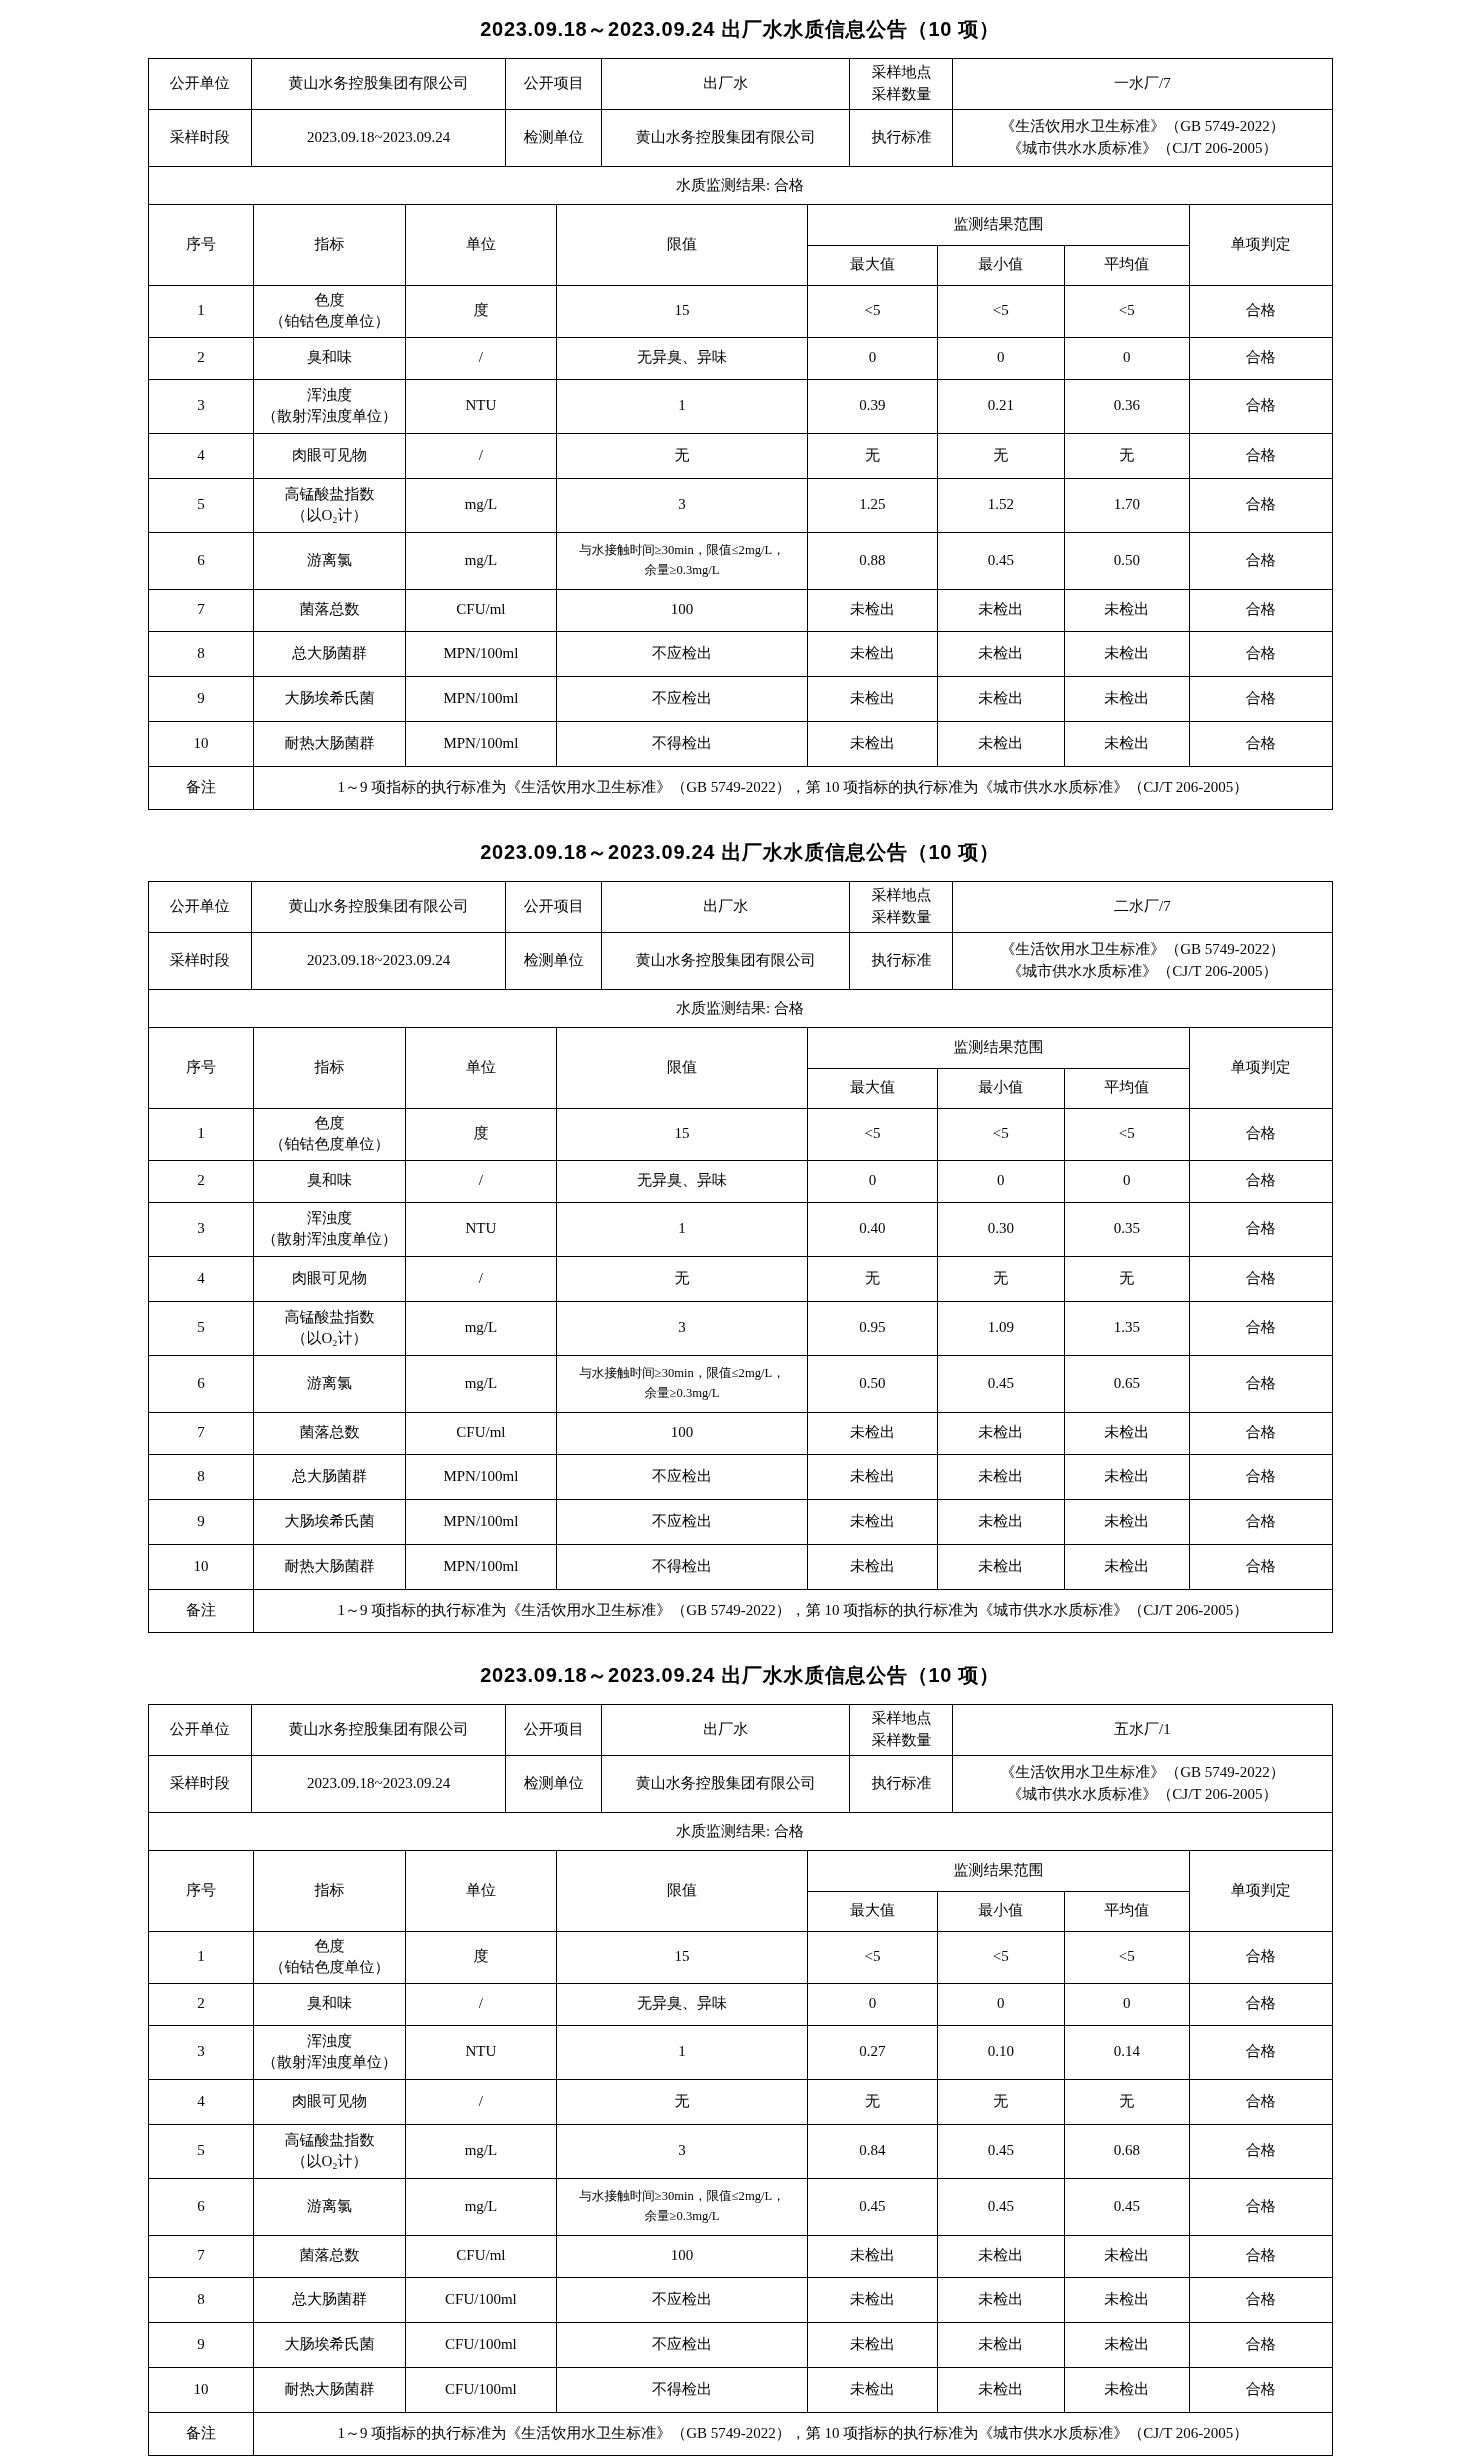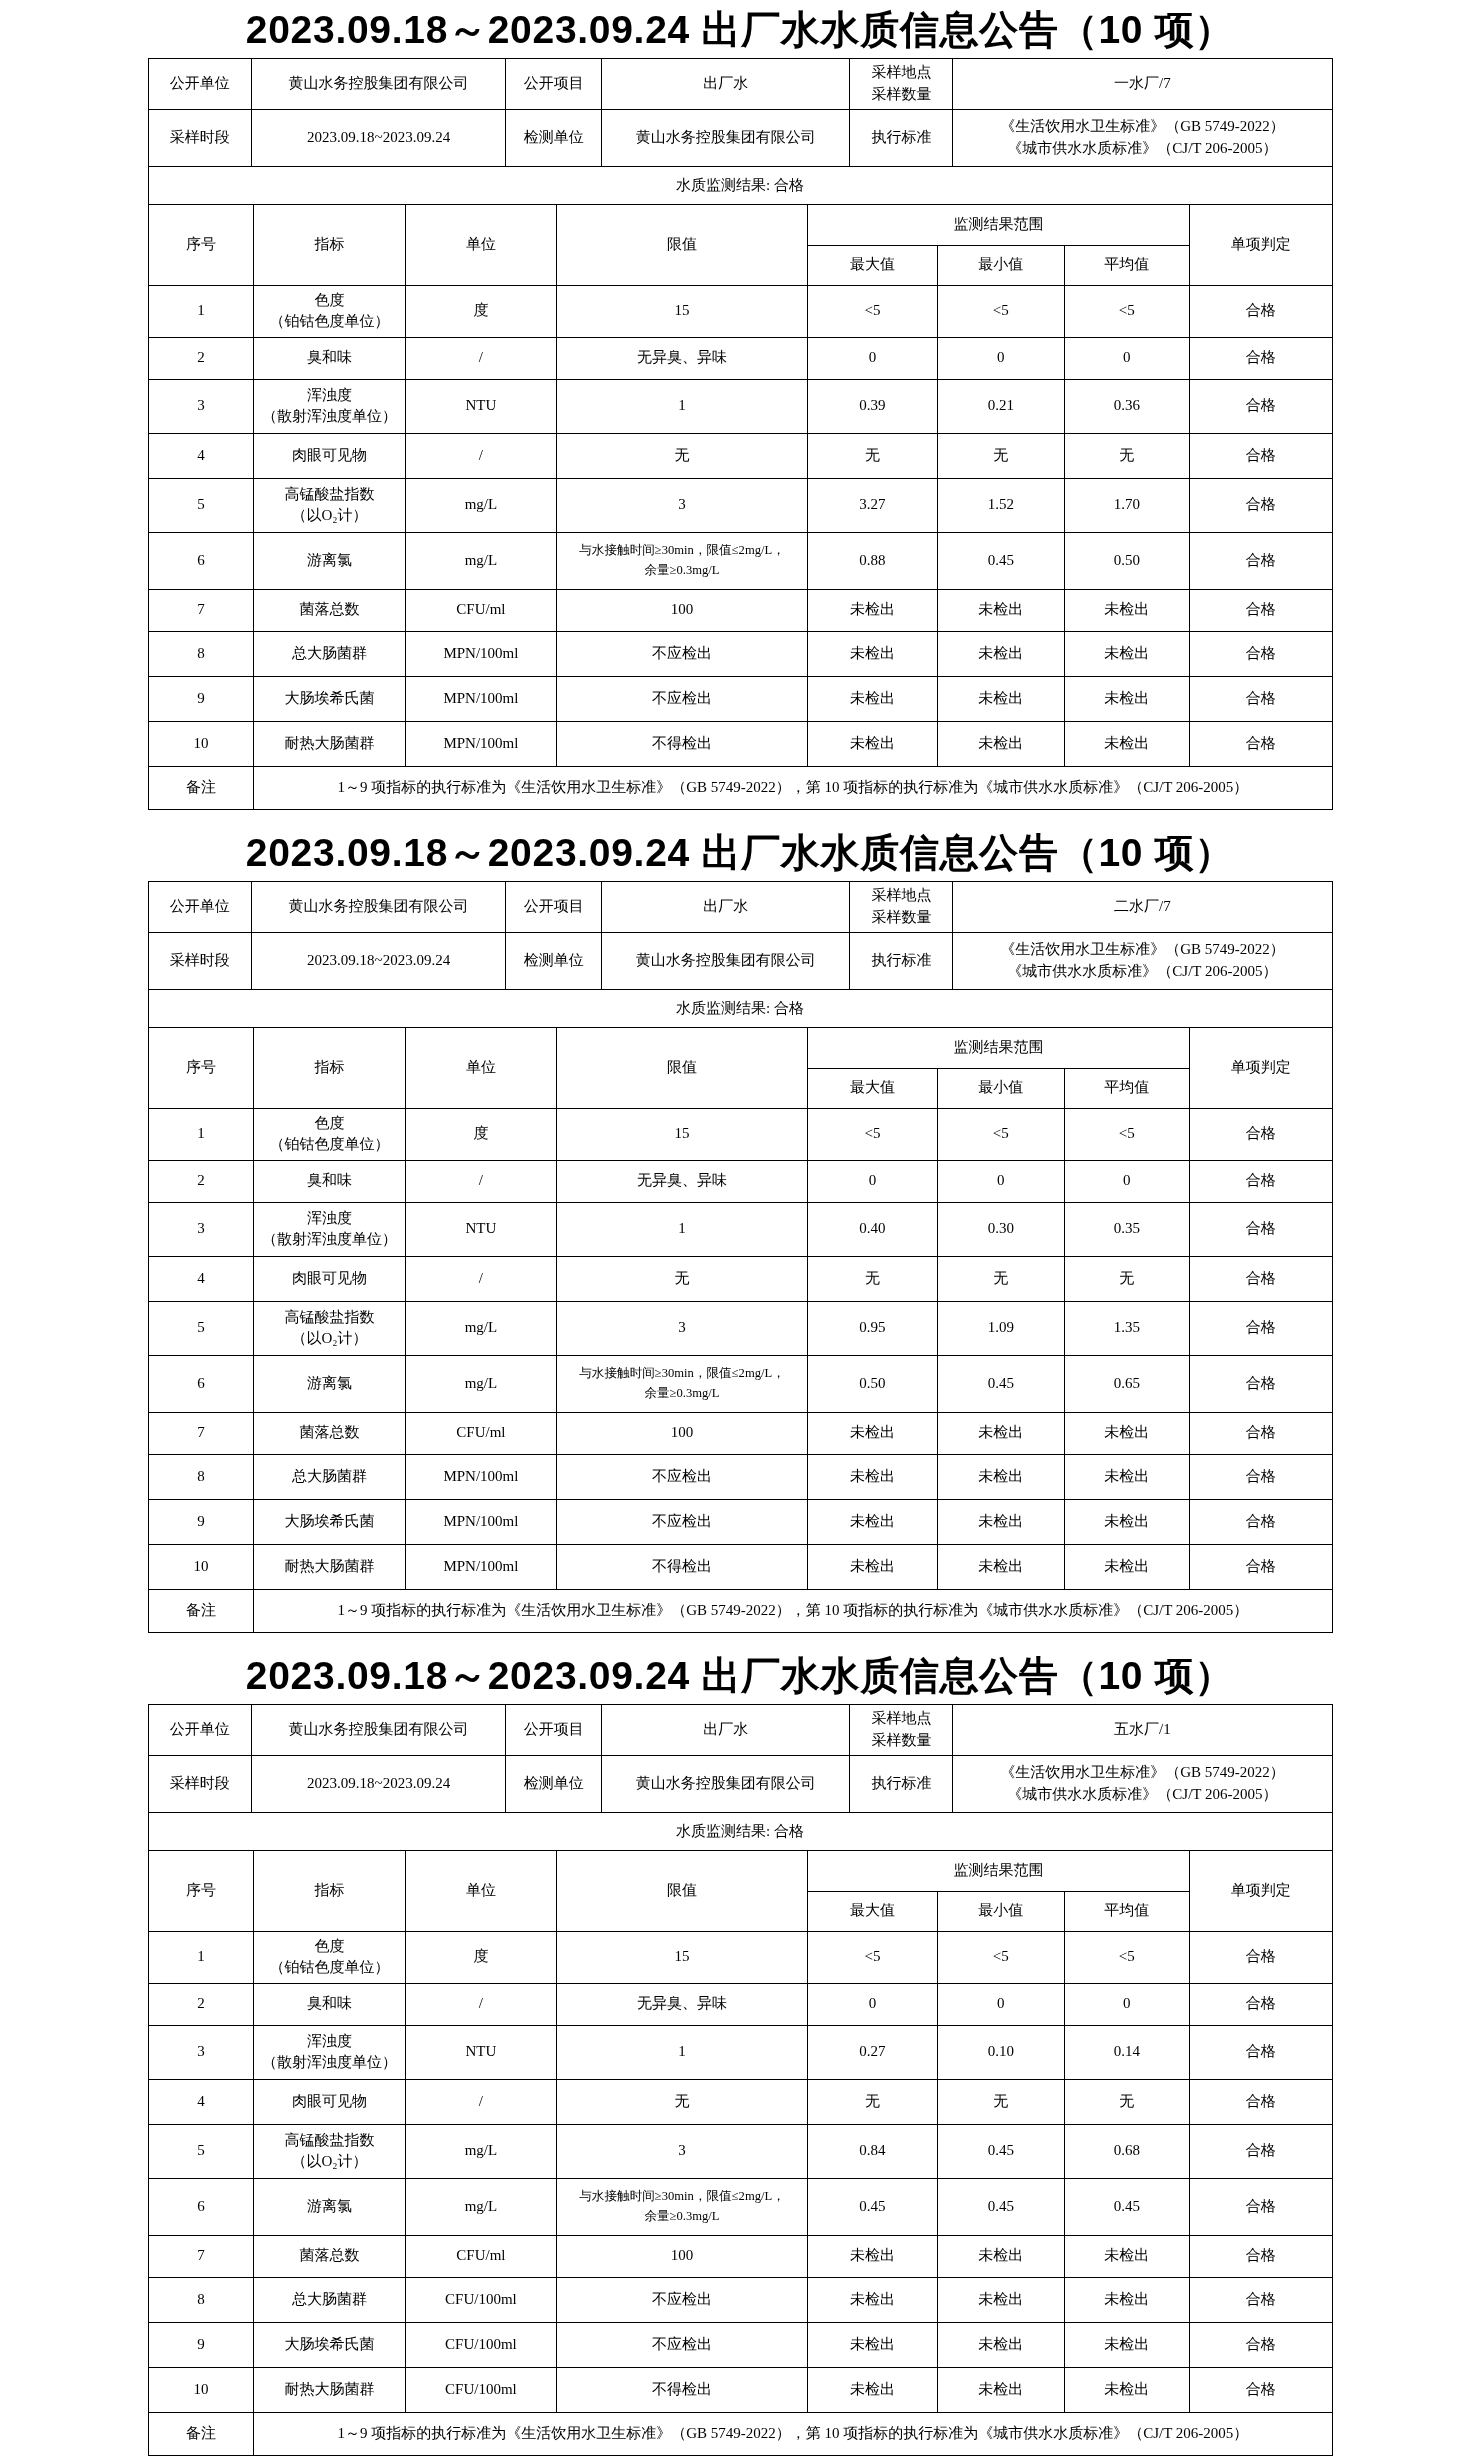--- a/index.html
+++ b/index.html
@@ -5,21 +5,21 @@
   html,body { margin:0; padding:0; background:#ffffff; }
   body {
     width:1480px; height:2462px;
     font-family:"Liberation Serif","DejaVu Serif",serif;
     color:#000;
   }
   .page { width:1185px; margin:0 auto; padding-top:9.3px; }
   .block { margin-bottom:22.5px; }
   .title {
     font-family:"Liberation Sans","DejaVu Sans",sans-serif;
-    font-weight:bold; font-size:39px; line-height:41px;
+    font-weight:bold; font-size:20px; line-height:41px;
     text-align:center; margin:0 0 8px 0; letter-spacing:0.7px;
     white-space:nowrap;
   }
   .tbl { border:1.3px solid #000; }
   table { border-collapse:collapse; width:100%; table-layout:fixed; }
   td {
     border-left:0.7px solid #000;
     border-bottom:1.3px solid #000;
     text-align:center; vertical-align:middle;
     font-size:15px; line-height:1.45;
@@ -151,21 +151,21 @@
               <td>无</td>
               <td>无</td>
               <td>合格</td>
             </tr>
             <tr style="height: 54px;">
               <td class="edge">5</td>
               <td>高锰酸盐指数
 （以O₂计）</td>
               <td>mg/L</td>
               <td>3</td>
-              <td>3.27</td>
+              <td>1.25</td>
               <td>1.52</td>
               <td>1.70</td>
               <td>合格</td>
             </tr>
             <tr style="height: 57px;">
               <td class="edge">6</td>
               <td>游离氯</td>
               <td>mg/L</td>
               <td class="small">与水接触时间≥30min，限值≤2mg/L，
 余量≥0.3mg/L</td>

